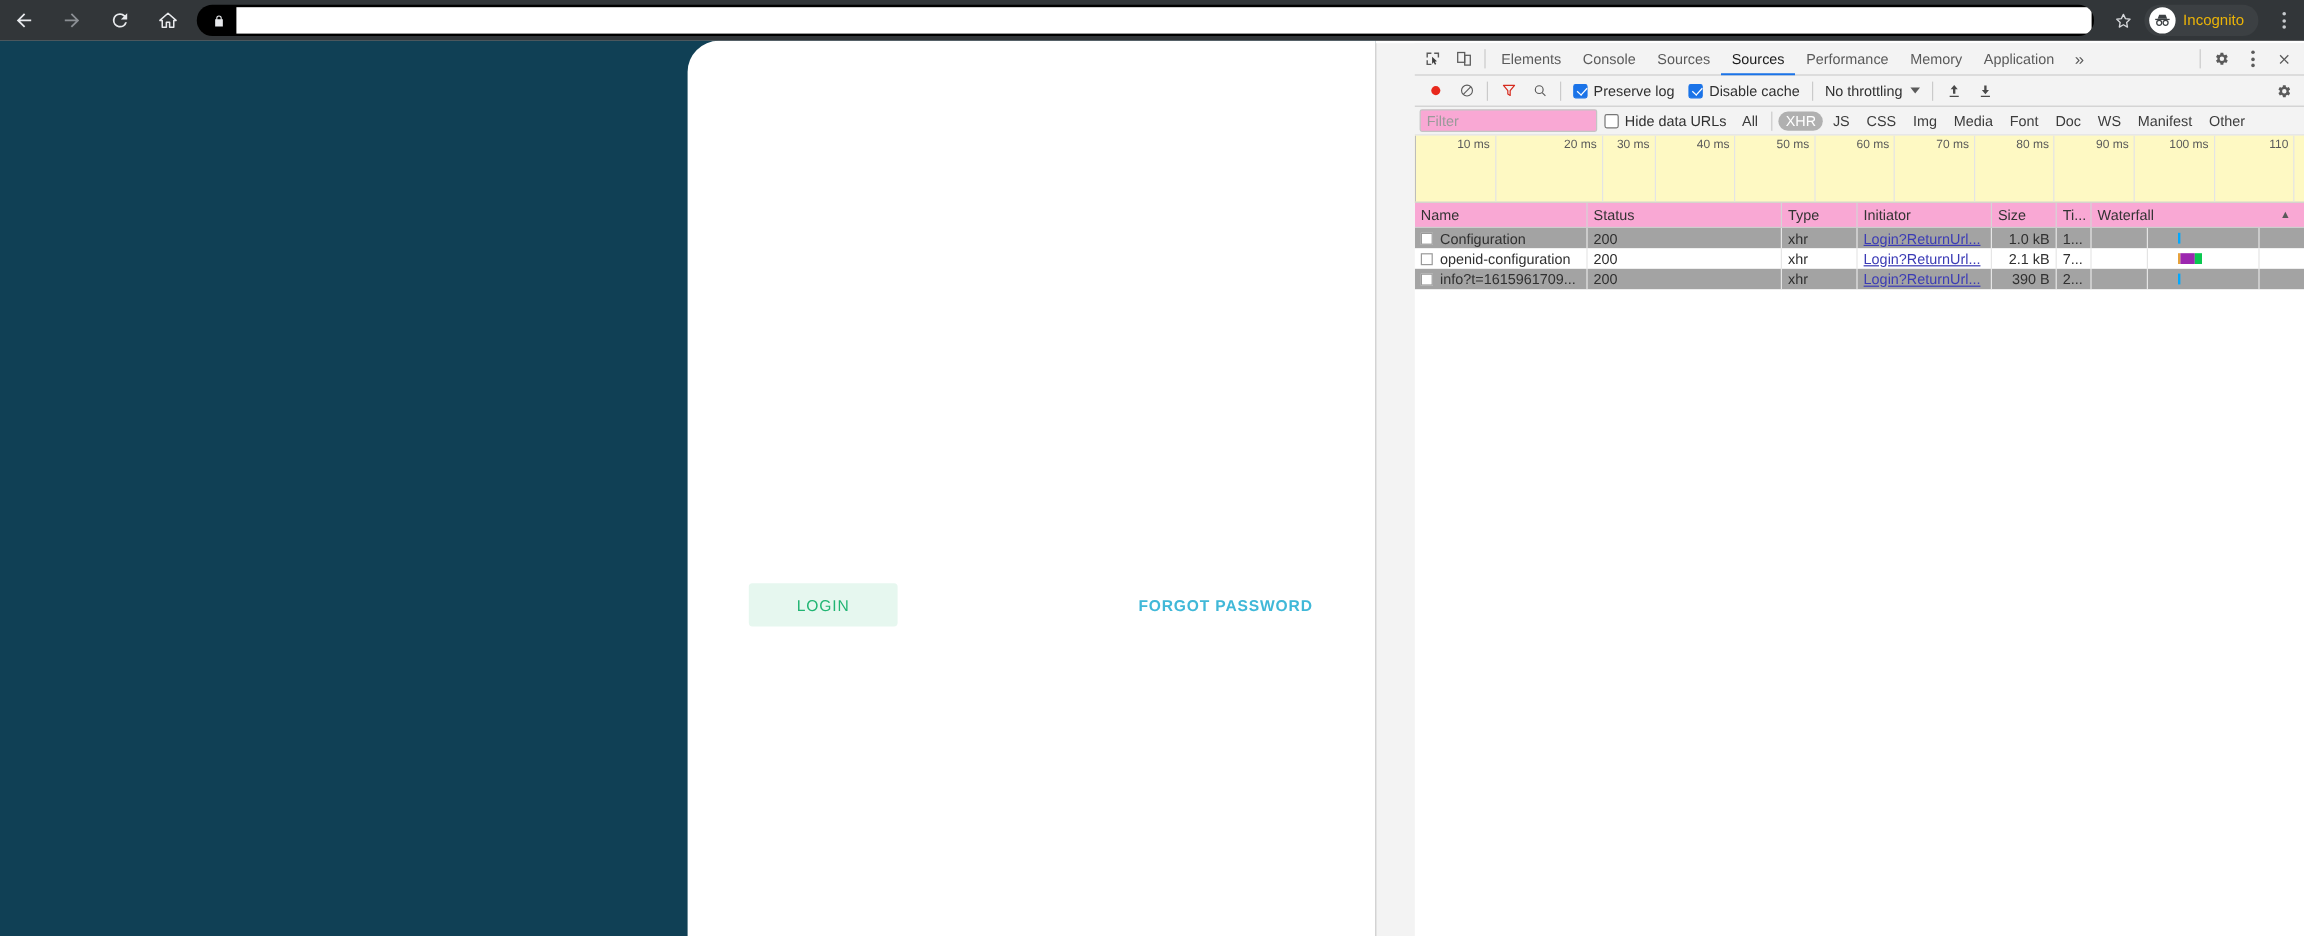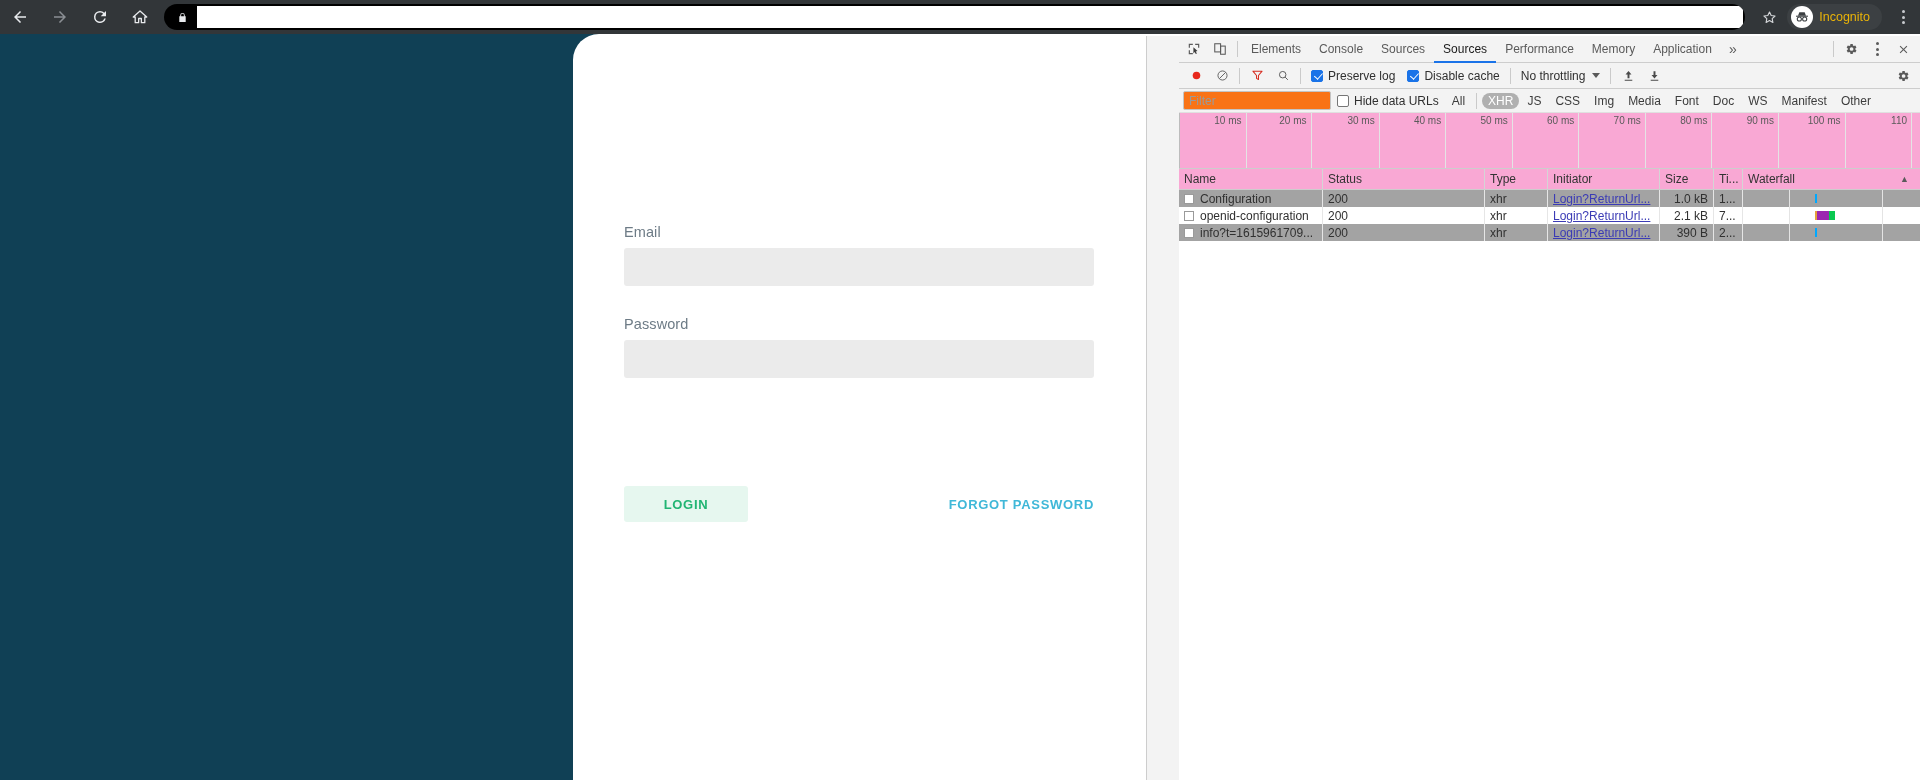--- a/index.html
+++ b/index.html
@@ -75,21 +75,21 @@
     padding:0 12px;
   }
   .field-gap { height:30px; }
   #actions-row {
     position:absolute; left:51px; top:452px; width:470px;
     display:flex; align-items:center; justify-content:space-between;
   }
   #login-button {
     width:124px; height:36px;
     background:#e6f7ef; border:none; border-radius:3px;
-    color:#21b573; font-size:13px; font-weight:700; letter-spacing:0.7px;
+    color:#21b573; font-size:13px; font-weight:400; letter-spacing:0.7px;
     cursor:pointer; font-family:"Liberation Sans", sans-serif;
   }
   #forgot-password-link {
     color:#40b8d8; font-size:13px; font-weight:700; letter-spacing:0.7px;
     text-decoration:none; cursor:pointer;
   }
 
   
   #devtools {
     position:absolute; left:1146px; top:36px; width:774px; height:752px;
@@ -132,35 +132,35 @@
   .throttle-wrap { display:flex; align-items:center; gap:7px; margin:0 6px; white-space:nowrap; cursor:pointer;}
   .tri-down { width:0;height:0;border-left:4px solid transparent;border-right:4px solid transparent;border-top:5px solid #5a5a5a;}
 
   #filter-row {
     height:24px; display:flex; align-items:center;
     border-bottom:1px solid #e0e0e0;
     padding:0 4px; flex:0 0 auto;
   }
   #filter-input {
     width:148px; height:19px; border:1px solid #c4c4c4; border-radius:2px;
-    background:#f97316; outline:none; font-size:12px; padding:0 5px;
+    background:#f9a8d4; outline:none; font-size:12px; padding:0 5px;
     font-family:"Liberation Sans", sans-serif; color:#303030;
   }
   #filter-input::placeholder { color:#9a9a9a; }
   .ftype { padding:1px 6px; margin:0 1px; border-radius:8px; cursor:pointer; color:#3c3c3c; font-size:12px; white-space:nowrap;}
   .ftype.active { background:#b0b0b0; color:#fff; }
 
   #blocked-row {
     height:21px; display:flex; align-items:center;
     border-bottom:1px solid #cdcdcd; padding:0 10px;
     flex:0 0 auto;
   }
 
   #overview {
-    height:56px; background:#f9a8d4;
+    height:56px; background:#fef9c3;
     border-bottom:1px solid #cdcdcd;
     position:relative; flex:0 0 auto; overflow:hidden;
   }
   .ruler-cell {
     position:absolute; top:0; height:56px;
     border-right:1px solid #e4e4e4;
   }
   .ruler-label {
     position:absolute; top:2px; right:4px;
     font-size:10px; color:#5a5a5a; white-space:nowrap;
@@ -248,27 +248,20 @@
     <span class="dot3">
         <i></i>
         <i></i>
         <i></i>
       </span>
   </div>
 </div>
 
 <div id="page-viewport">
   <div id="login-card">
-    <div id="login-form">
-      <div class="field-label">Email</div>
-      <input class="field-input" type="text" placeholder="" style="">
-      <div class="field-gap"></div>
-      <div class="field-label">Password</div>
-      <input class="field-input" type="password" placeholder="" style="">
-    </div>
     <div id="actions-row">
       <button id="login-button">LOGIN</button>
       <a id="forgot-password-link">FORGOT PASSWORD</a>
     </div>
   </div>
 </div>
 
 <div id="devtools">
 
   <div id="devtools-topbar">
@@ -396,21 +389,21 @@
     <span class="ftype">Manifest</span>
     <span class="ftype">Other</span>
   </div>
 
 
   <div id="overview">
     <div id="overview-left-edge"></div>
   <div class="ruler-cell" style="left: 1px; width: 66.5517px;">
         <div class="ruler-label">10 ms</div>
       </div>
-      <div class="ruler-cell" style="left: 67.5517px; width: 65px;">
+      <div class="ruler-cell" style="left: 67.5517px; width: 89px;">
         <div class="ruler-label">20 ms</div>
       </div>
       <div class="ruler-cell" style="left: 134.103px; width: 66.5517px;">
         <div class="ruler-label">30 ms</div>
       </div>
       <div class="ruler-cell" style="left: 200.655px; width: 66.5517px;">
         <div class="ruler-label">40 ms</div>
       </div>
       <div class="ruler-cell" style="left: 267.207px; width: 66.5517px;">
         <div class="ruler-label">50 ms</div>

